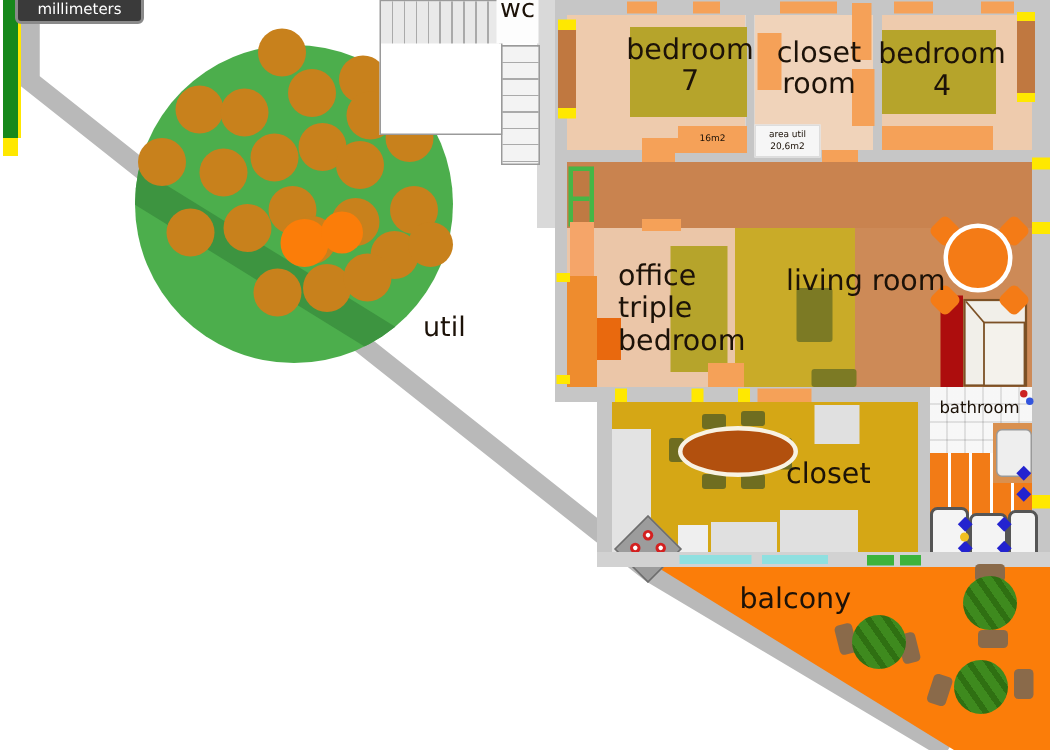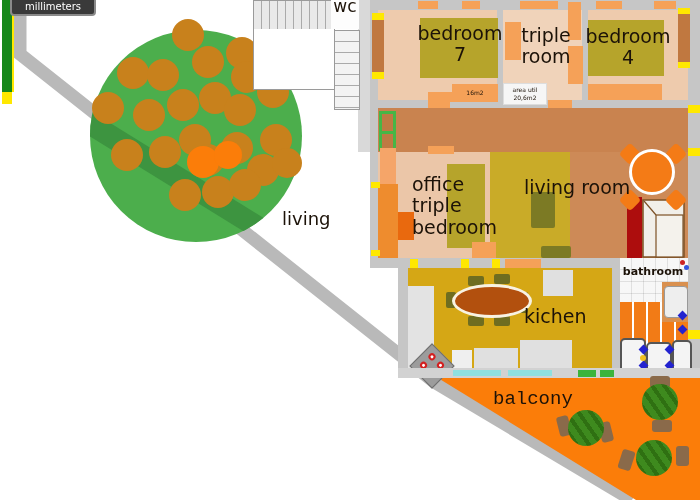--- a/index.html
+++ b/index.html
@@ -207,27 +207,27 @@
   <div class="abs bchair" style="left:600px;top:422px;width:12px;height:20px;transform:rotate(-14deg);"></div>
   <div class="abs patio-table" style="left:568px;top:410px;width:36px;height:36px;"></div>
   <div class="abs bchair" style="left:650px;top:376px;width:20px;height:12px;"></div>
   <div class="abs bchair" style="left:652px;top:420px;width:20px;height:12px;"></div>
   <div class="abs patio-table" style="left:642px;top:384px;width:36px;height:36px;"></div>
   <div class="abs bchair" style="left:620px;top:450px;width:13px;height:20px;transform:rotate(18deg);"></div>
   <div class="abs bchair" style="left:676px;top:446px;width:13px;height:20px;"></div>
   <div class="abs patio-table" style="left:636px;top:440px;width:36px;height:36px;"></div>
 
   <div class="lbl center" style="left:415px;top:23px;width:90px;font-size:19px;">bedroom 7</div>
-  <div class="lbl center" style="left:508px;top:25px;width:76px;font-size:19px;">triple room</div>
+  <div class="lbl center" style="left:508px;top:25px;width:76px;font-size:19px;">closet room</div>
   <div class="lbl center" style="left:583px;top:26px;width:90px;font-size:19px;">bedroom 4</div>
   <div class="lbl" style="left:524px;top:177px;width:130px;font-size:19px;white-space:nowrap;">living room</div>
   <div class="lbl" style="left:412px;top:174px;width:82px;font-size:19px;">office triple bedroom</div>
-  <div class="lbl" style="left:524px;top:306px;font-size:19px;white-space:nowrap;">kichen</div>
-  <div class="lbl center" style="left:618px;top:266px;width:70px;font-size:11px;font-weight:bold;">bathroom</div>
-  <div class="lbl" style="left:493px;top:389px;font-size:19px;white-space:nowrap;font-family:Liberation Mono, monospace;">balcony</div>
-  <div class="lbl" style="left:282px;top:209px;font-size:18px;white-space:nowrap;">living</div>
+  <div class="lbl" style="left:524px;top:306px;font-size:19px;white-space:nowrap;">closet</div>
+  <div class="lbl center" style="left:618px;top:266px;width:70px;font-size:11px;">bathroom</div>
+  <div class="lbl" style="left:493px;top:389px;font-size:19px;white-space:nowrap;">balcony</div>
+  <div class="lbl" style="left:282px;top:209px;font-size:18px;white-space:nowrap;">util</div>
 
   <div class="abs" style="left:10px;top:-9px;width:86px;height:25px;background:#3a3a3a;border:2px solid #8a8a8a;border-radius:4px;
               display:flex;align-items:flex-end;justify-content:center;padding-bottom:2px;box-sizing:border-box;">
     <span style="color:#fff;font-size:10px;line-height:1;">millimeters</span>
   </div>
 
 </div>
 
 </body></html>

